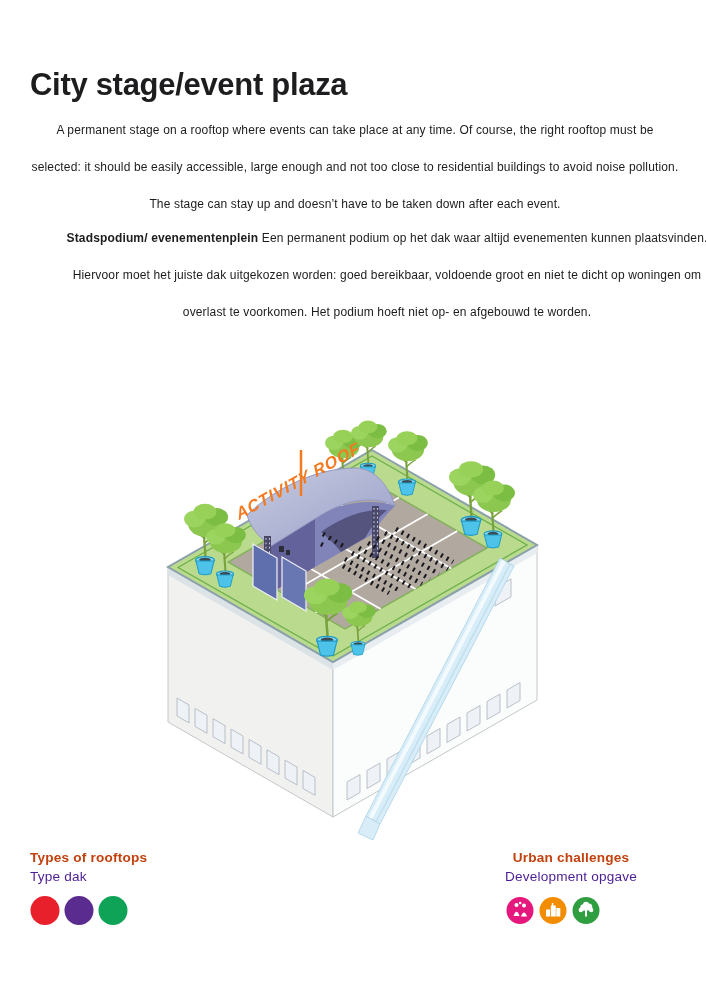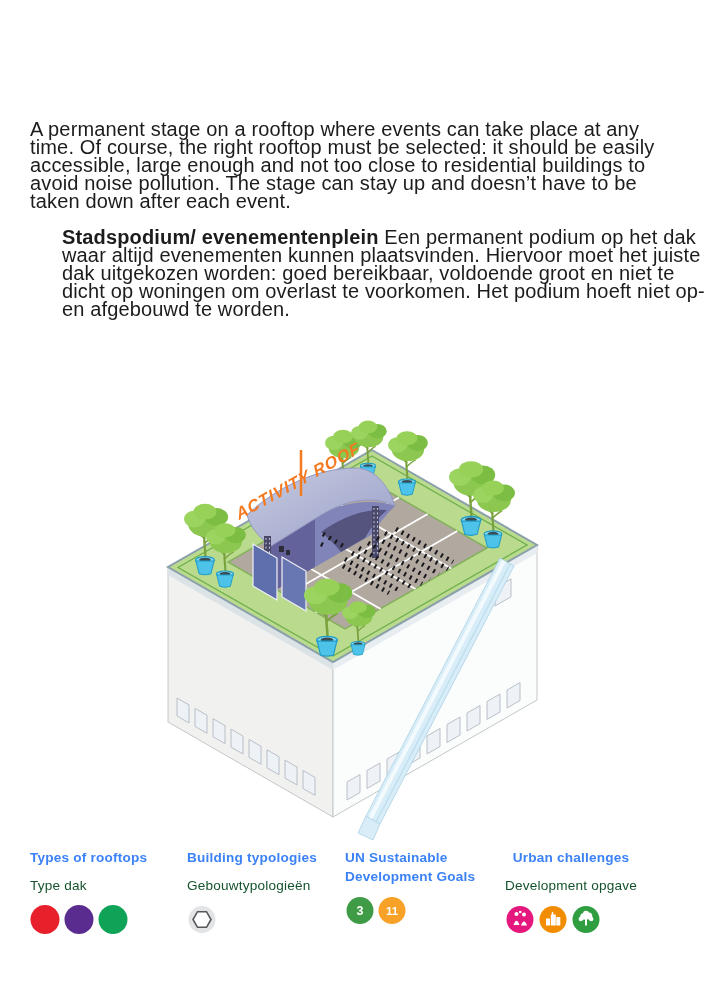--- a/index.html
+++ b/index.html
@@ -1,36 +1,37 @@
 <!DOCTYPE html>
 <html><head>
 <meta charset="utf-8">
 <style>
   html,body{margin:0;padding:0;background:#ffffff;}
   .page{position:relative;width:706px;height:1000px;background:#ffffff;overflow:hidden;
         font-family:"Liberation Sans",sans-serif;color:#1d1d1f;}
   .title{position:absolute;left:30px;top:46px;font-size:31px;font-weight:700;letter-spacing:-0.3px;}
-  .para{position:absolute;left:30px;width:650px;font-size:20px;line-height:18px;letter-spacing:0.15px;color:#1c1c1e;}
+  .para{position:absolute;left:30px;width:650px;font-size:12px;line-height:37px;letter-spacing:0.15px;color:#1c1c1e;text-align:center;}
   .p-en{top:100px;}
   .p-nl{top:208px;margin-left:32px;}
   .lead{font-weight:700;}
   .illus{position:absolute;left:55px;top:400px;}
   .lg{position:absolute;top:849px;font-size:13.6px;line-height:18.5px;}
   .lg1{left:30px;} .lg2{left:187px;} .lg3{left:345px;} .lg4{left:505px;text-align:center;}
-  .lg-title{font-weight:700;color:#3b82f6;letter-spacing:0.2px;}
-  .lg-sub{color:#14532d;letter-spacing:0.2px;margin-top:9px;}
+  .lg-title{font-weight:700;color:#c2410c;letter-spacing:0.2px;}
+  .lg-sub{color:#4c1d95;letter-spacing:0.2px;}
   .lg-icons{margin-top:9px;}
   .lg3 .lg-icons{margin-top:9px;}
   svg{display:block;}
 </style>
 </head>
 <body>
 
 <div class="page">
 
+  <h1 class="title">City stage/event plaza</h1>
 
   <p class="para p-en">A permanent stage on a rooftop where events can take place at any time. Of course, the right rooftop must be selected: it should be easily accessible, large enough and not too close to residential buildings to avoid noise pollution. The stage can stay up and doesn’t have to be taken down after each event.</p>
 
   <p class="para p-nl"><span class="lead">Stadspodium/ evenementenplein</span> <span>Een permanent podium op het dak waar altijd evenementen kunnen plaatsvinden. Hiervoor moet het juiste dak uitgekozen worden: goed bereikbaar, voldoende groot en niet te dicht op woningen om overlast te voorkomen. Het podium hoeft niet op- en afgebouwd te worden.</span></p>
 
   <svg class="illus" width="600" height="450" viewBox="0 -20 600 450">
     <defs>
       <linearGradient id="cg" x1="0" y1="0" x2="1" y2="1">
         <stop offset="0" stop-color="#c6cade"></stop>
         <stop offset="1" stop-color="#9aa0cb"></stop>
@@ -158,39 +159,21 @@
   <div class="lg lg1">
     <div class="lg-title">Types of rooftops</div>
     <div class="lg-sub">Type dak</div>
     <svg class="lg-icons" width="104" height="31">
       <circle cx="15" cy="15.5" r="14.5" fill="#e8202c"></circle>
       <circle cx="49" cy="15.5" r="14.5" fill="#5b2c8f"></circle>
       <circle cx="83" cy="15.5" r="14.5" fill="#0fa357"></circle>
     </svg>
   </div>
 
-  <div class="lg lg2">
-    <div class="lg-title">Building typologies</div>
-    <div class="lg-sub">Gebouwtypologieën</div>
-    <svg class="lg-icons" width="32" height="31">
-      <circle cx="15" cy="15.5" r="13.5" fill="#e3e4e6"></circle>
-      <polygon points="24,15.5 19.5,23.3 10.5,23.3 6,15.5 10.5,7.7 19.5,7.7" fill="#ffffff" stroke="#56575a" stroke-width="1.6"></polygon>
-    </svg>
-  </div>
-
-  <div class="lg lg3">
-    <div class="lg-title">UN Sustainable</div>
-    <div class="lg-title">Development Goals</div>
-    <svg class="lg-icons" width="66" height="31">
-      <circle cx="15" cy="15.5" r="13.5" fill="#3f9b45"></circle>
-      <text x="15" y="20.2" text-anchor="middle" font-size="12.5" font-weight="700" fill="#ffffff">3</text>
-      <circle cx="47" cy="15.5" r="13.5" fill="#f7a226"></circle>
-      <text x="47" y="19.8" text-anchor="middle" font-size="11.5" font-weight="700" fill="#ffffff">11</text>
-    </svg>
-  </div>
+
 
   <div class="lg lg4">
     <div class="lg-title">Urban challenges</div>
     <div class="lg-sub">Development opgave</div>
     <svg class="lg-icons" width="100" height="31">
       <circle cx="15" cy="15.5" r="13.5" fill="#e5187d"></circle>
       <g fill="#ffffff">
         <circle cx="11.5" cy="10" r="2"></circle>
         <circle cx="19" cy="10.5" r="2"></circle>
         <circle cx="15.2" cy="8" r="1.3"></circle>

